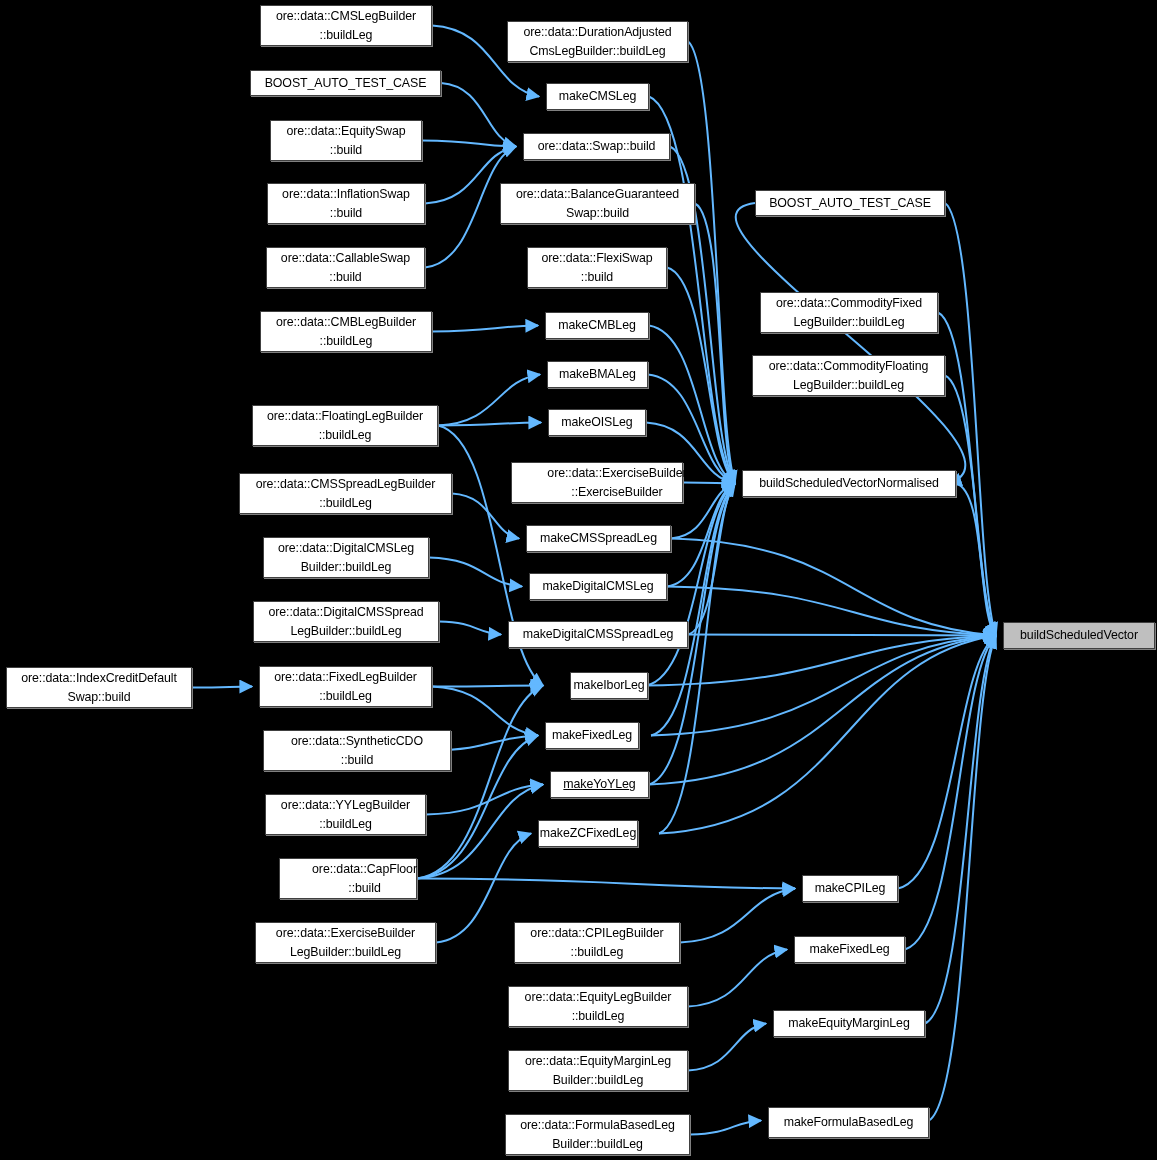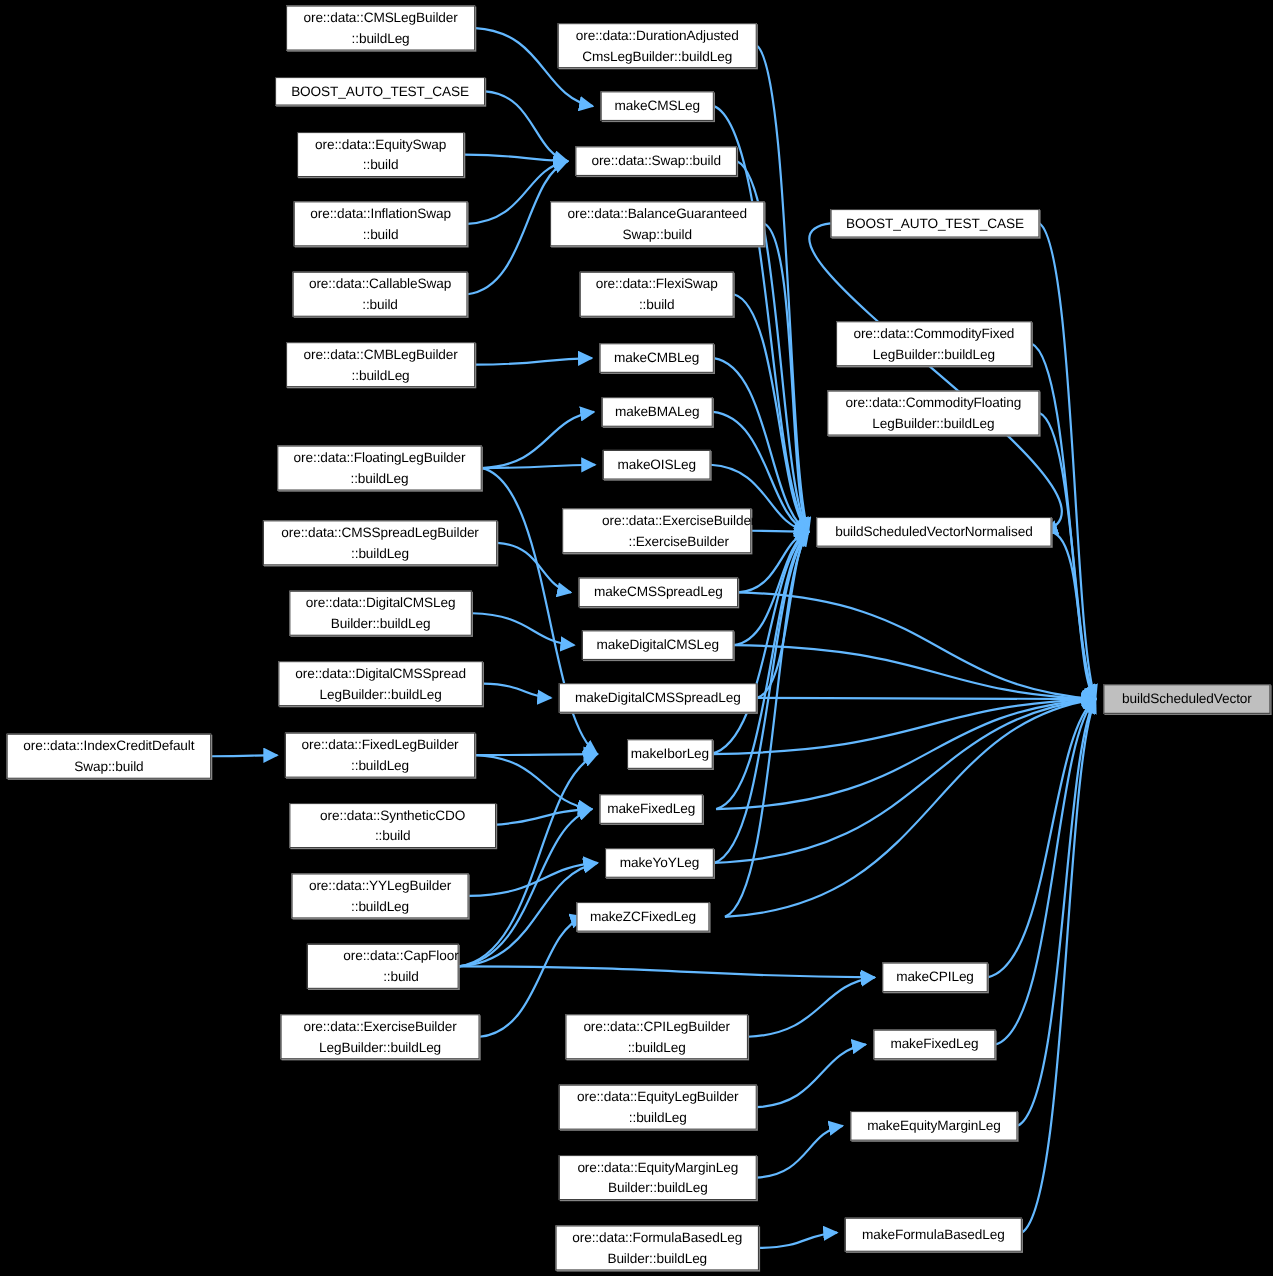--- a/index.html
+++ b/index.html
@@ -153,22 +153,22 @@
       <div class="node" style="left: 6px; top: 667px; width: 186px; height: 41px;">ore::data::IndexCreditDefault
 Swap::build</div>
       <div class="node" style="left: 259px; top: 666px; width: 173px; height: 41px;">ore::data::FixedLegBuilder
 ::buildLeg</div>
       <div class="node" style="left: 550px; top: 672px; width: 78px; height: 27px; margin-left: 20px;">makeIborLeg</div>
       <div class="node" style="left: 263px; top: 730px; width: 188px; height: 41px;">ore::data::SyntheticCDO
 ::build</div>
       <div class="node" style="left: 545px; top: 722px; width: 94px; height: 27px;">makeFixedLeg</div>
       <div class="node" style="left: 265px; top: 794px; width: 161px; height: 41px;">ore::data::YYLegBuilder
 ::buildLeg</div>
-      <div class="node" style="left: 550px; top: 771px; width: 99px; height: 27px;">makeYoYLeg</div>
-      <div class="node" style="left: 524px; top: 820px; width: 121px; height: 27px;">makeZCFixedLeg</div>
+      <div class="node" style="left: 550px; top: 771px; width: 99px; height: 27px; text-decoration: underline;">makeYoYLeg</div>
+      <div class="node" style="left: 538px; top: 820px; width: 100px; height: 27px;">makeZCFixedLeg</div>
       <div class="node" style="left: 279px; top: 858px; width: 138px; height: 41px; padding-left: 33px;">ore::data::CapFloor
 ::build</div>
       <div class="node" style="left: 802px; top: 875px; width: 96px; height: 27px;">makeCPILeg</div>
       <div class="node" style="left: 255px; top: 922px; width: 181px; height: 41px;">ore::data::ExerciseBuilder
 LegBuilder::buildLeg</div>
       <div class="node" style="left: 514px; top: 922px; width: 166px; height: 41px;">ore::data::CPILegBuilder
 ::buildLeg</div>
       <div class="node" style="left: 794px; top: 936px; width: 111px; height: 27px;">makeFixedLeg</div>
       <div class="node" style="left: 508px; top: 986px; width: 180px; height: 41px;">ore::data::EquityLegBuilder
 ::buildLeg</div>

